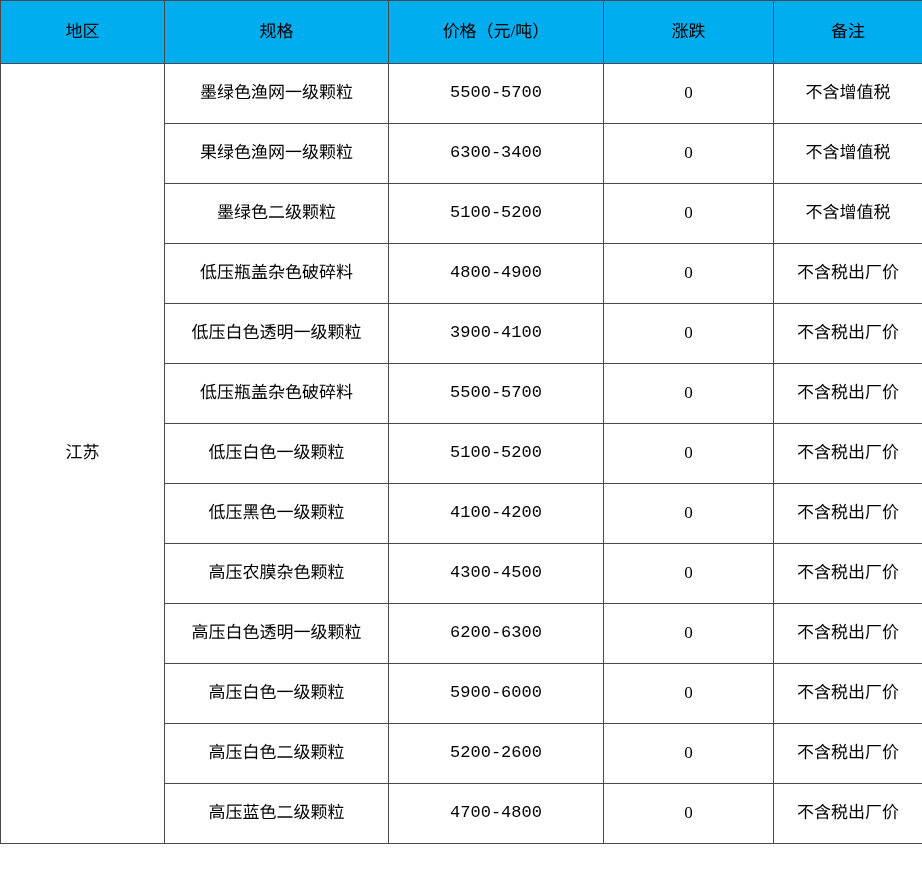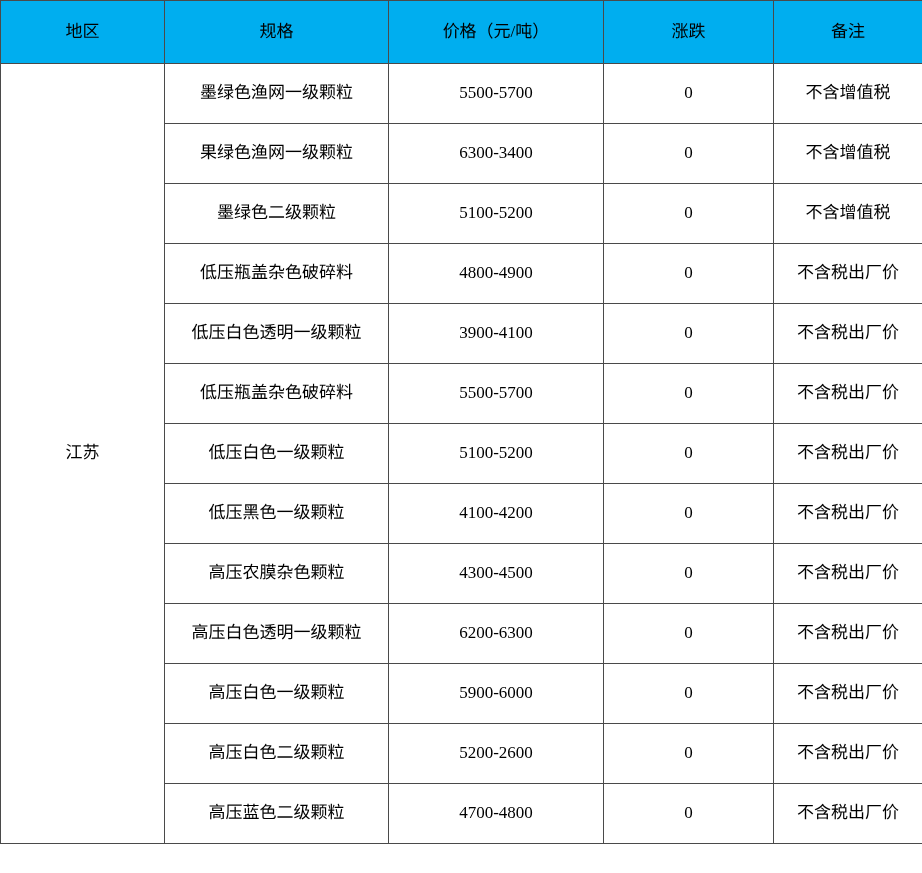--- a/index.html
+++ b/index.html
@@ -50,21 +50,21 @@
   td.region-cell {
     font-size: 18px;
     margin-top: 46px;
   }
   td.spec-cell {
     font-size: 17px;
   }
   td.price-cell {
     font-size: 18px;
     font-weight: bold;
-    font-family: Liberation Serif, serif;
+    font-family: Liberation Mono, monospace;
   }
   td.change-cell {
     font-size: 17px;
   }
   td.note-cell {
     font-size: 16px;
     margin-top: 44px;
   }
   tbody tr { height: 60px; }
 </style>

